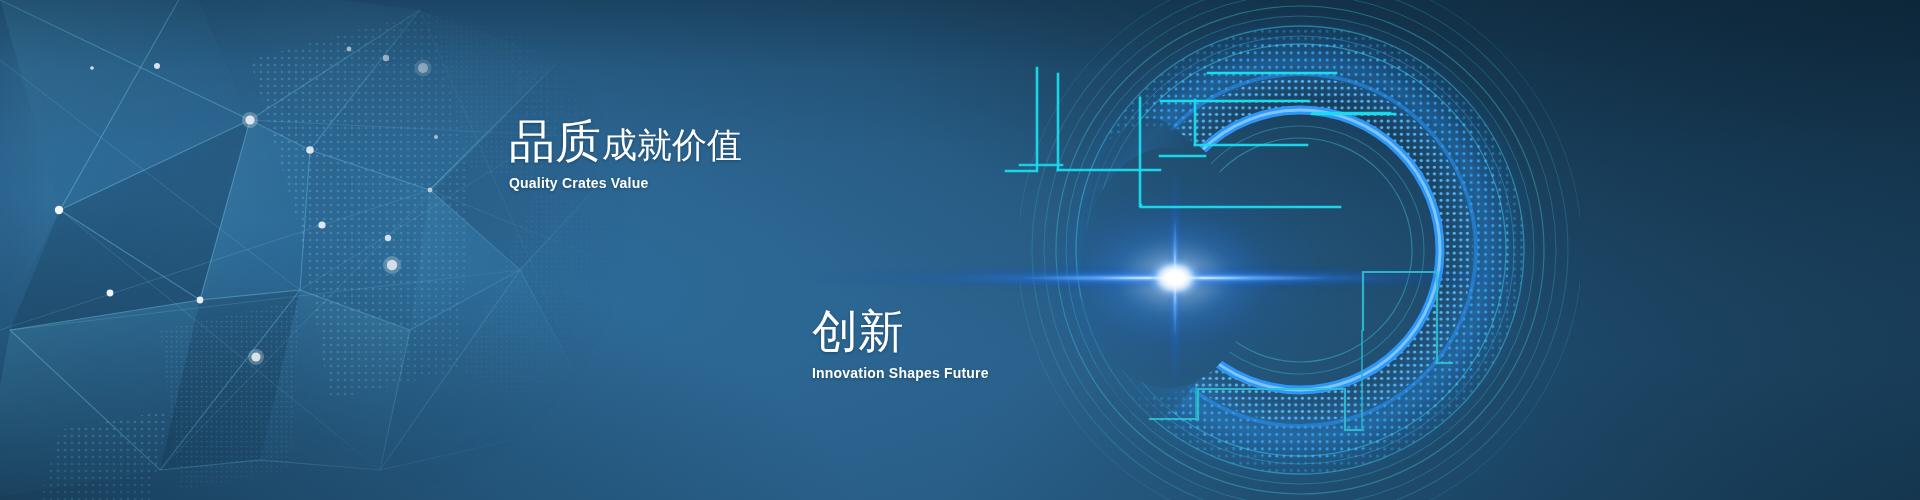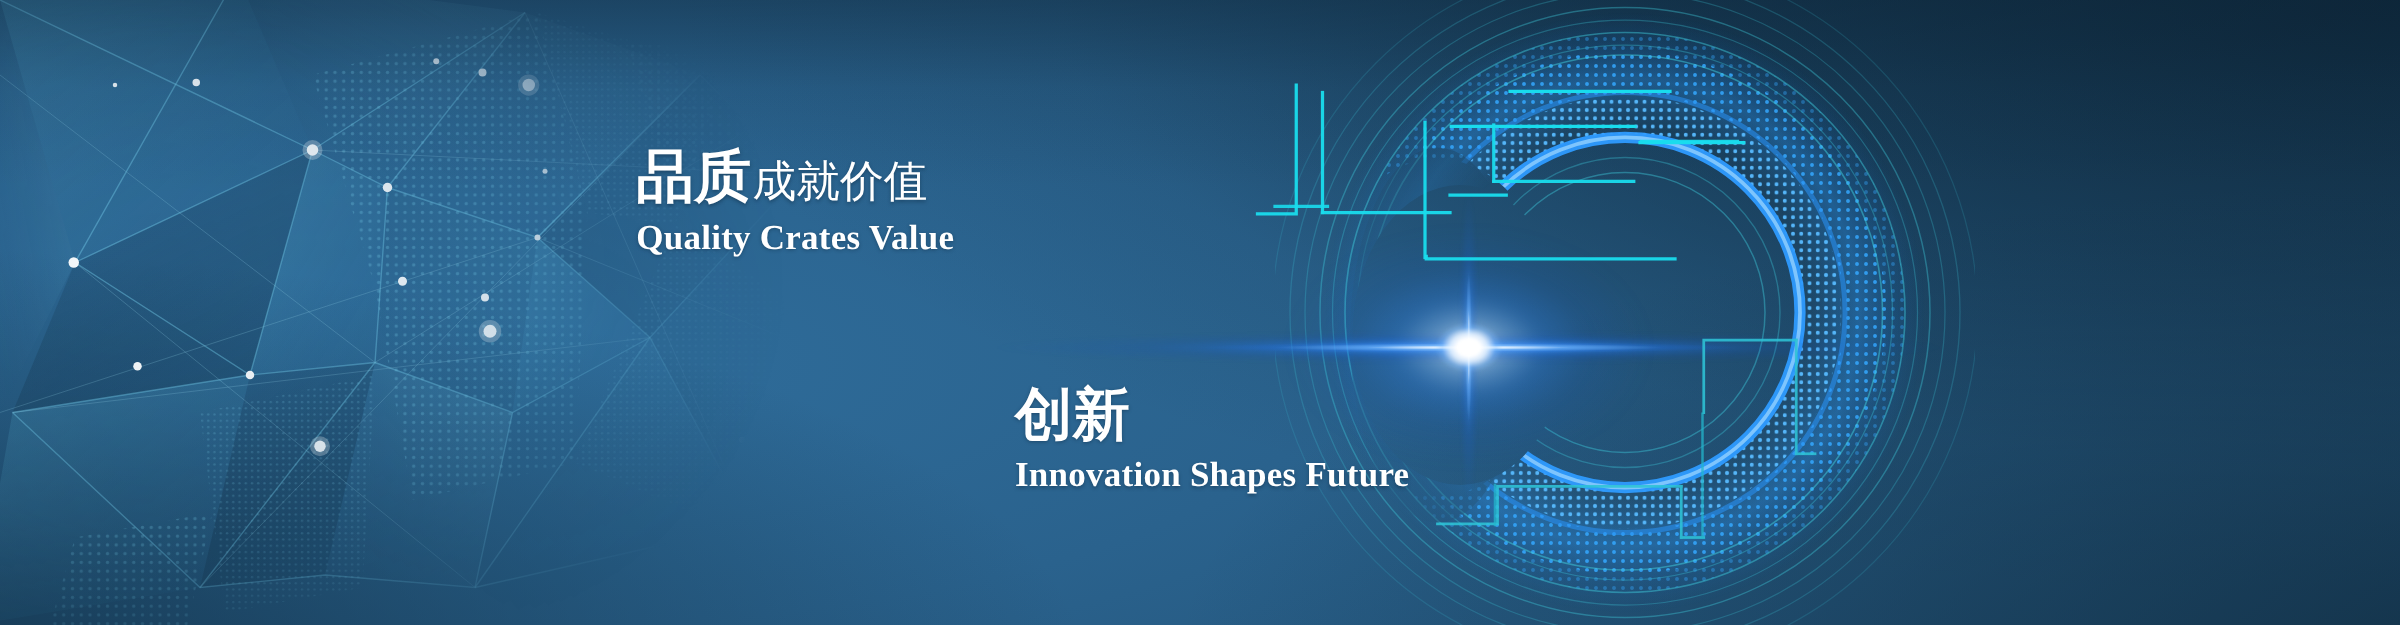--- a/index.html
+++ b/index.html
@@ -148,36 +148,35 @@
   .slogan-2 { left: 812px; top: 308px; text-align: center; }
 
   .headline {
     display: flex;
     align-items: baseline;
     line-height: 1;
     text-shadow: 0 1px 3px rgba(8,30,48,0.38);
   }
   .headline .lead {
     font-size: 46px;
-    font-weight: 700;
+    font-weight: 400;
     letter-spacing: 0px;
   }
   .headline .tail {
     font-size: 35px;
     font-weight: 500;
     letter-spacing: 0px;
     padding-left: 1px;
   }
   .subline {
-    font-size: 28px;
+    font-size: 14px;
     font-weight: 600;
     letter-spacing: 0.2px;
     margin-top: 11px;
     text-shadow: 0 1px 3px rgba(8,30,48,0.38);
-    font-family: Liberation Serif, serif;
   }
   .slogan-2 .subline { }
 </style>
 </head>
 <body>
 
 <div id="banner">
 
   <div class="bg-base"></div>
   <div class="bg-vignette-tr"></div>

